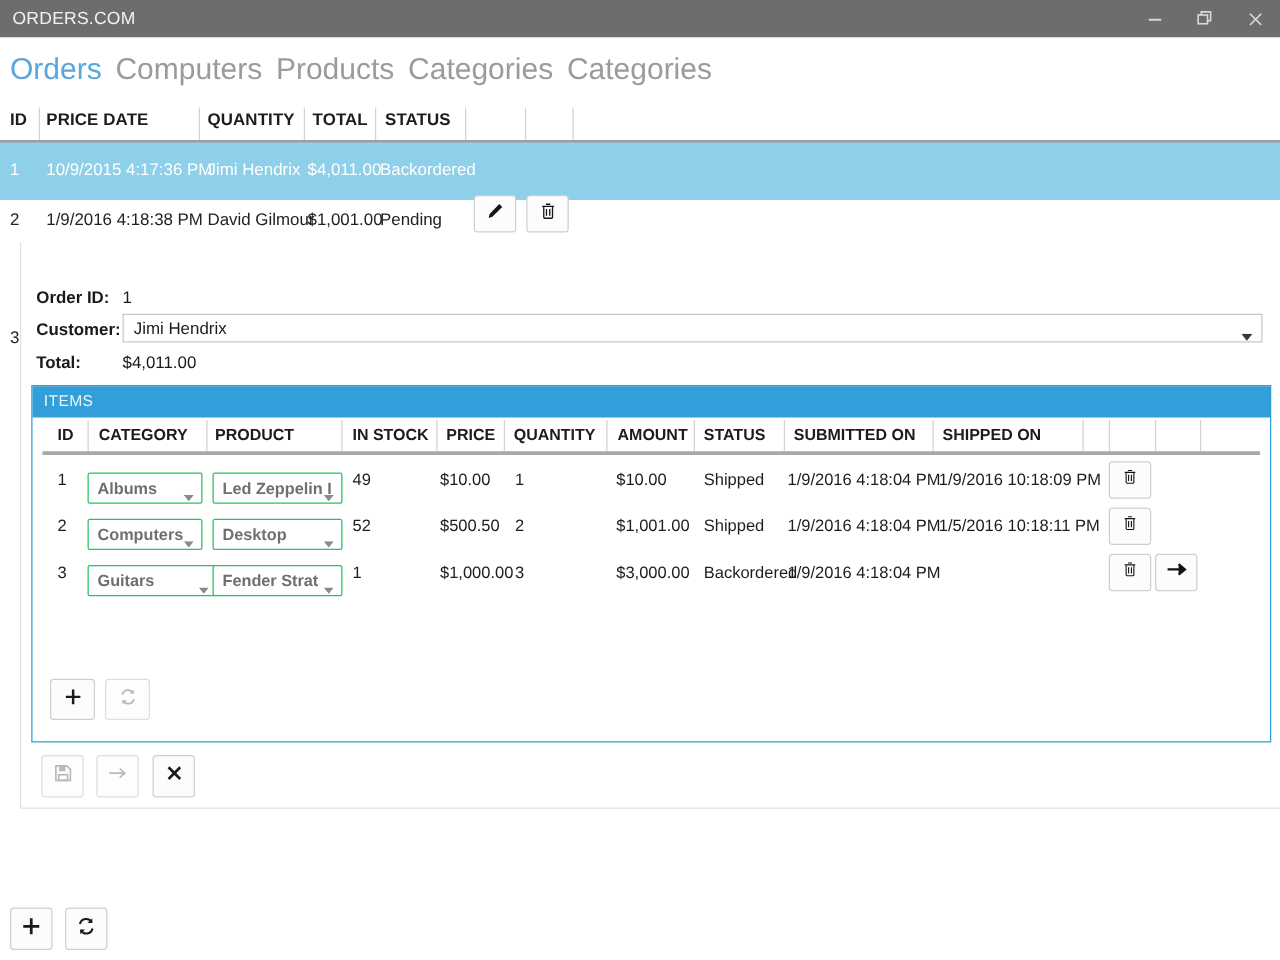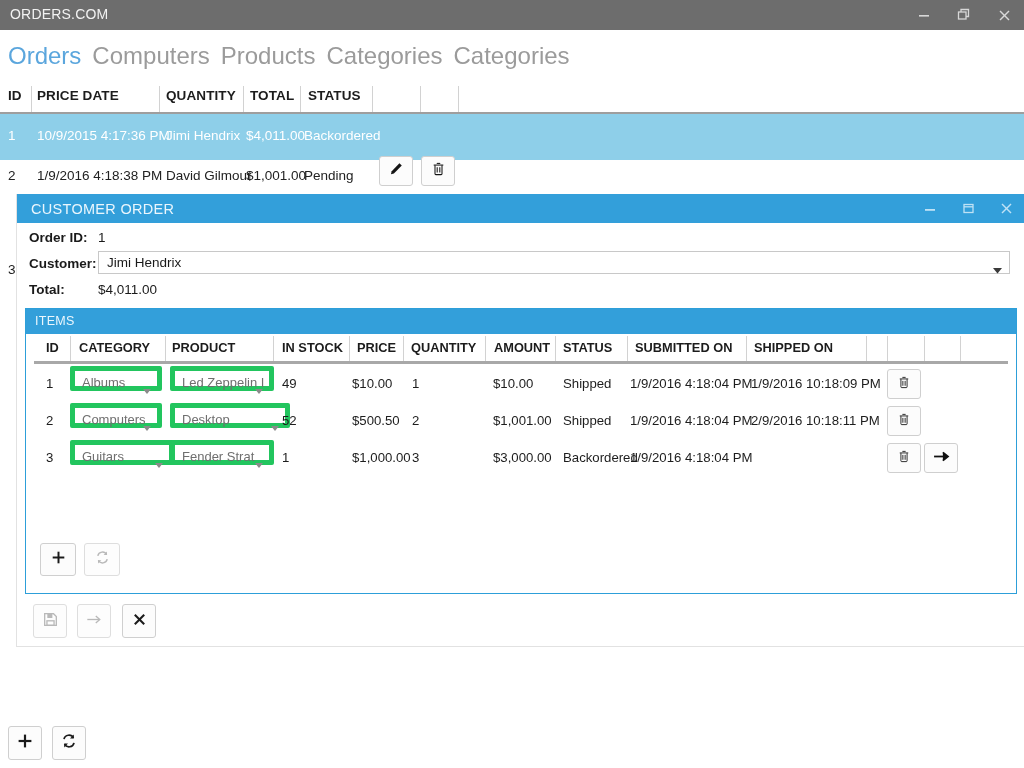--- a/index.html
+++ b/index.html
@@ -96,22 +96,22 @@
 
   .ig-head{position:absolute;left:0;top:25px;width:990px;height:29px;}
   .ig-head .th{position:absolute;top:6px;font-size:12.8px;font-weight:bold;color:#1c1c1c;white-space:nowrap;}
   .ig-head .sep{position:absolute;top:2px;width:1px;height:25px;background:#d2d2d2;}
   .ig-head .base{position:absolute;left:8px;top:27px;width:974px;height:3px;background:#a8a8a8;}
 
   .ig-row{position:absolute;left:0;width:990px;height:37px;}
   .ig-row .cell{position:absolute;top:10px;font-size:13.2px;color:#1d1d1d;white-space:nowrap;}
 
   .combo{
-    position:absolute;top:0;height:25px;background:#fff;border:5px solid #22c55e;
-    box-sizing:border-box;border-radius:2px;
+    position:absolute;top:12px;height:25px;background:#fff;border:1px solid #22c55e;
+    box-sizing:border-box;border-radius:2px;font-weight:bold;
   }
   .combo .val{position:absolute;left:7px;top:4px;font-size:13px;color:#6f6f6f;white-space:nowrap;}
   .combo .car{position:absolute;right:6px;top:9px;}
 
   .ig-btn{
     position:absolute;top:3px;width:34px;height:30px;background:#fcfcfc;border:1px solid #cfcfcf;
     border-radius:3px;display:flex;align-items:center;justify-content:center;box-sizing:border-box;
   }
 
   .items-toolbar{position:absolute;left:14px;top:234px;}
@@ -223,42 +223,20 @@
       </div>
     </div>
 
     <div class="og-row" style="height:42px">
       <div class="cell" style="left:8px;top:60px">3</div>
     </div>
   </div>
 
   <div class="dlg">
 
-    <div class="dlg-title">
-      <div class="t">CUSTOMER ORDER</div>
-      <div class="wbtns">
-        <div class="wbtn">
-          <svg width="12" height="12" viewBox="0 0 12 12">
-              <rect x="1" y="6" width="10" height="1.8" fill="currentColor"></rect>
-            </svg>
-        </div>
-        <div class="wbtn">
-          <svg width="13" height="13" viewBox="0 0 13 13" fill="none" stroke="currentColor" stroke-width="1.3">
-            <rect x="2" y="2.5" width="9" height="8"></rect>
-              <line x1="2" y1="4.8" x2="11" y2="4.8"></line>
-          </svg>
-        </div>
-        <div class="wbtn">
-          <svg width="13" height="13" viewBox="0 0 13 13" stroke="currentColor" stroke-width="1.4">
-            <line x1="2" y1="2" x2="11" y2="11"></line>
-              <line x1="11" y1="2" x2="2" y2="11"></line>
-          </svg>
-        </div>
-      </div>
-    </div>
 
     <div class="frow flabel" style="left:12px;top:36px">Order ID:</div>
     <div class="frow" style="left:81px;top:36px">1</div>
 
     <div class="frow flabel" style="left:12px;top:62px">Customer:</div>
     <div class="combo-wide" style="left:81px;top:57px;width:912px">
       <div class="val">Jimi Hendrix</div>
       <span class="car">
         <svg width="9" height="6" viewBox="0 0 9 6">
             <polygon points="0,0 9,0 4.5,5.5" fill="#3a3a3a"></polygon>
@@ -337,33 +315,33 @@
       </div>
 
       <div class="ig-row" style="top:94px">
         <div class="cell" style="left:20px">2</div>
         <div class="combo" style="left:44px;width:92px">
           <div class="val">Computers</div>
           <span class="car"><svg width="8" height="5" viewBox="0 0 8 5">
                 <polygon points="0,0 8,0 4,5" fill="#8a8a8a"></polygon>
               </svg></span>
         </div>
-        <div class="combo" style="left:144px;width:120px">
+        <div class="combo" style="left:144px;width:104px">
           <div class="val">Desktop</div>
           <span class="car"><svg width="8" height="5" viewBox="0 0 8 5">
                 <polygon points="0,0 8,0 4,5" fill="#8a8a8a"></polygon>
               </svg></span>
         </div>
         <div class="cell" style="left:256px">52</div>
         <div class="cell" style="left:326px">$500.50</div>
         <div class="cell" style="left:386px">2</div>
         <div class="cell" style="left:467px">$1,001.00</div>
         <div class="cell" style="left:537px">Shipped</div>
         <div class="cell" style="left:604px">1/9/2016 4:18:04 PM</div>
-        <div class="cell" style="left:725px">2/9/2016 10:18:11 PM</div>
+        <div class="cell" style="left:725px">1/5/2016 10:18:11 PM</div>
         <div class="ig-btn" style="left:861px">
           <span>
             <svg width="12" height="13" viewBox="0 0 14 16" fill="none" stroke="#151515" stroke-width="1.1">
               <line x1="1.8" y1="3.6" x2="12.2" y2="3.6"></line>
                 <path d="M5 1.7h4"></path>
               <path d="M3.2 3.9 V13.3 A1 1 0 0 0 4.2 14.3 H9.8 A1 1 0 0 0 10.8 13.3 V3.9"></path>
               <line x1="5.6" y1="6" x2="5.6" y2="12"></line>
                 <line x1="8.4" y1="6" x2="8.4" y2="12"></line>
             </svg>
           </span>

